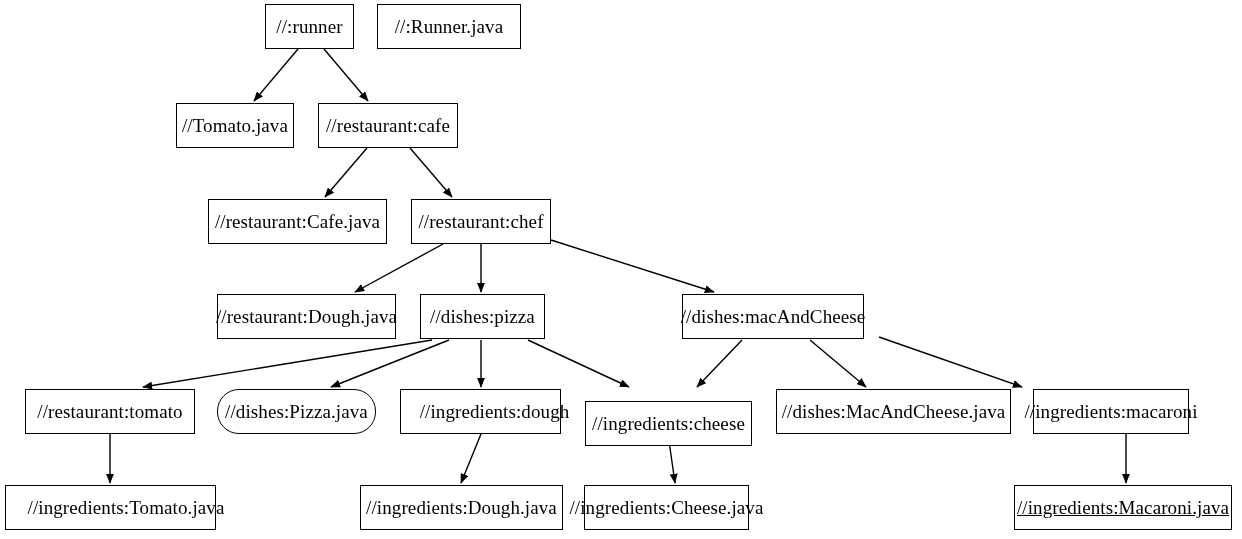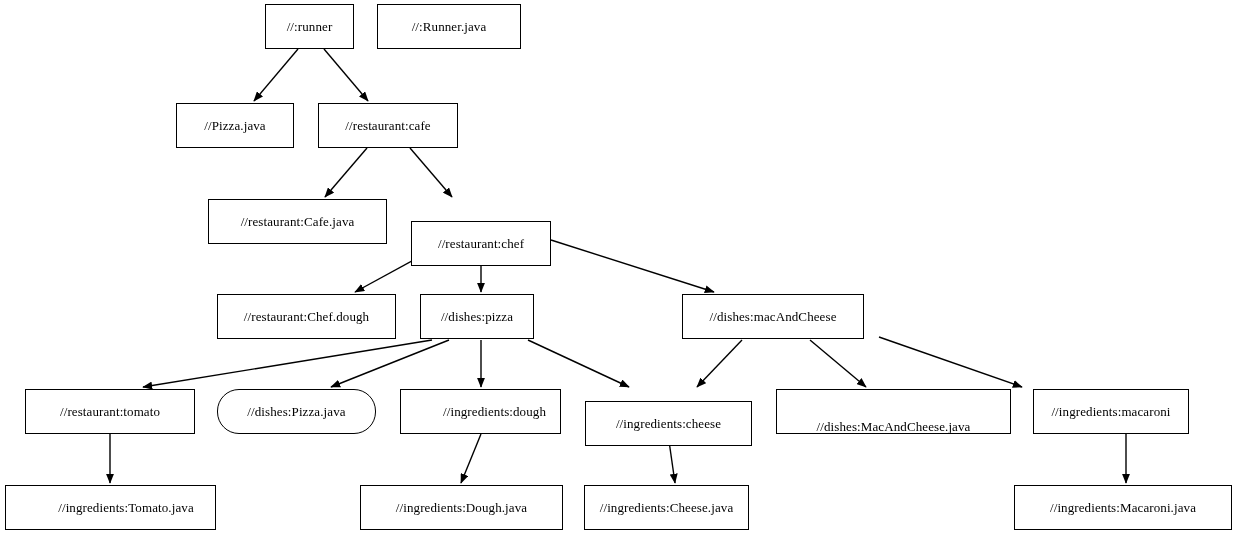--- a/index.html
+++ b/index.html
@@ -25,21 +25,21 @@
   }
   .graph-node {
     position: absolute;
     box-sizing: border-box;
     border: 1px solid #000000;
     background: #ffffff;
     display: flex;
     align-items: center;
     justify-content: center;
     color: #000000;
-    font-size: 13px;
+    font-size: 19px;
     line-height: 1;
     white-space: nowrap;
     letter-spacing: 0.1px;
   }
 </style>
 </head>
 <body>
 
 <div id="graph-canvas">
 
@@ -72,65 +72,65 @@
   </svg>
 
   <div id="nodes-group">
       <div class="graph-node" style="left: 265px; top: 4px; width: 89px; height: 45px; background: rgb(255, 255, 255); border-color: rgb(0, 0, 0);">
         <span>//:runner</span>
       </div>
       <div class="graph-node" style="left: 377px; top: 4px; width: 144px; height: 45px; background: rgb(255, 255, 255); border-color: rgb(0, 0, 0);">
         <span>//:Runner.java</span>
       </div>
       <div class="graph-node" style="left: 176px; top: 103px; width: 118px; height: 45px; background: rgb(255, 255, 255); border-color: rgb(0, 0, 0);">
-        <span>//Pizza.java</span>
+        <span>//Tomato.java</span>
       </div>
       <div class="graph-node" style="left: 318px; top: 103px; width: 140px; height: 45px; background: rgb(255, 255, 255); border-color: rgb(0, 0, 0);">
         <span>//restaurant:cafe</span>
       </div>
       <div class="graph-node" style="left: 208px; top: 199px; width: 179px; height: 45px; background: rgb(255, 255, 255); border-color: rgb(0, 0, 0);">
         <span>//restaurant:Cafe.java</span>
       </div>
-      <div class="graph-node" style="left: 411px; top: 199px; width: 140px; height: 45px; background: rgb(255, 255, 255); border-color: rgb(0, 0, 0); margin-top: 22px;">
+      <div class="graph-node" style="left: 411px; top: 199px; width: 140px; height: 45px; background: rgb(255, 255, 255); border-color: rgb(0, 0, 0);">
         <span>//restaurant:chef</span>
       </div>
       <div class="graph-node" style="left: 217px; top: 294px; width: 179px; height: 45px; background: rgb(255, 255, 255); border-color: rgb(0, 0, 0);">
-        <span>//restaurant:Chef.dough</span>
+        <span>//restaurant:Dough.java</span>
       </div>
-      <div class="graph-node" style="left: 420px; top: 294px; width: 114px; height: 45px; background: rgb(255, 255, 255); border-color: rgb(0, 0, 0);">
+      <div class="graph-node" style="left: 420px; top: 294px; width: 125px; height: 45px; background: rgb(255, 255, 255); border-color: rgb(0, 0, 0);">
         <span>//dishes:pizza</span>
       </div>
       <div class="graph-node" style="left: 682px; top: 294px; width: 182px; height: 45px; background: rgb(255, 255, 255); border-color: rgb(0, 0, 0);">
         <span>//dishes:macAndCheese</span>
       </div>
       <div class="graph-node" style="left: 25px; top: 389px; width: 170px; height: 45px; background: rgb(255, 255, 255); border-color: rgb(0, 0, 0);">
         <span>//restaurant:tomato</span>
       </div>
       <div class="graph-node" style="left: 217px; top: 389px; width: 159px; height: 45px; background: rgb(255, 255, 255); border-color: rgb(0, 0, 0); border-radius: 22px;">
         <span>//dishes:Pizza.java</span>
       </div>
       <div class="graph-node" style="left: 400px; top: 389px; width: 161px; height: 45px; background: rgb(255, 255, 255); border-color: rgb(0, 0, 0); padding-left: 28px;">
         <span>//ingredients:dough</span>
       </div>
       <div class="graph-node" style="left: 585px; top: 389px; width: 167px; height: 45px; background: rgb(255, 255, 255); border-color: rgb(0, 0, 0); margin-top: 12px;">
         <span>//ingredients:cheese</span>
       </div>
-      <div class="graph-node" style="left: 776px; top: 389px; width: 235px; height: 45px; background: rgb(255, 255, 255); border-color: rgb(0, 0, 0); align-items: flex-end;">
+      <div class="graph-node" style="left: 776px; top: 389px; width: 235px; height: 45px; background: rgb(255, 255, 255); border-color: rgb(0, 0, 0);">
         <span>//dishes:MacAndCheese.java</span>
       </div>
       <div class="graph-node" style="left: 1033px; top: 389px; width: 156px; height: 45px; background: rgb(255, 255, 255); border-color: rgb(0, 0, 0);">
         <span>//ingredients:macaroni</span>
       </div>
       <div class="graph-node" style="left: 5px; top: 485px; width: 211px; height: 45px; background: rgb(255, 255, 255); border-color: rgb(0, 0, 0); padding-left: 31px;">
         <span>//ingredients:Tomato.java</span>
       </div>
       <div class="graph-node" style="left: 360px; top: 485px; width: 203px; height: 45px; background: rgb(255, 255, 255); border-color: rgb(0, 0, 0);">
         <span>//ingredients:Dough.java</span>
       </div>
       <div class="graph-node" style="left: 584px; top: 485px; width: 165px; height: 45px; background: rgb(255, 255, 255); border-color: rgb(0, 0, 0);">
         <span>//ingredients:Cheese.java</span>
       </div>
-      <div class="graph-node" style="left: 1014px; top: 485px; width: 218px; height: 45px; background: rgb(255, 255, 255); border-color: rgb(0, 0, 0);">
+      <div class="graph-node" style="left: 1014px; top: 485px; width: 218px; height: 45px; background: rgb(255, 255, 255); border-color: rgb(0, 0, 0); text-decoration: underline;">
         <span>//ingredients:Macaroni.java</span>
       </div>
     </div>
 
 </div>
 
 </body></html>

